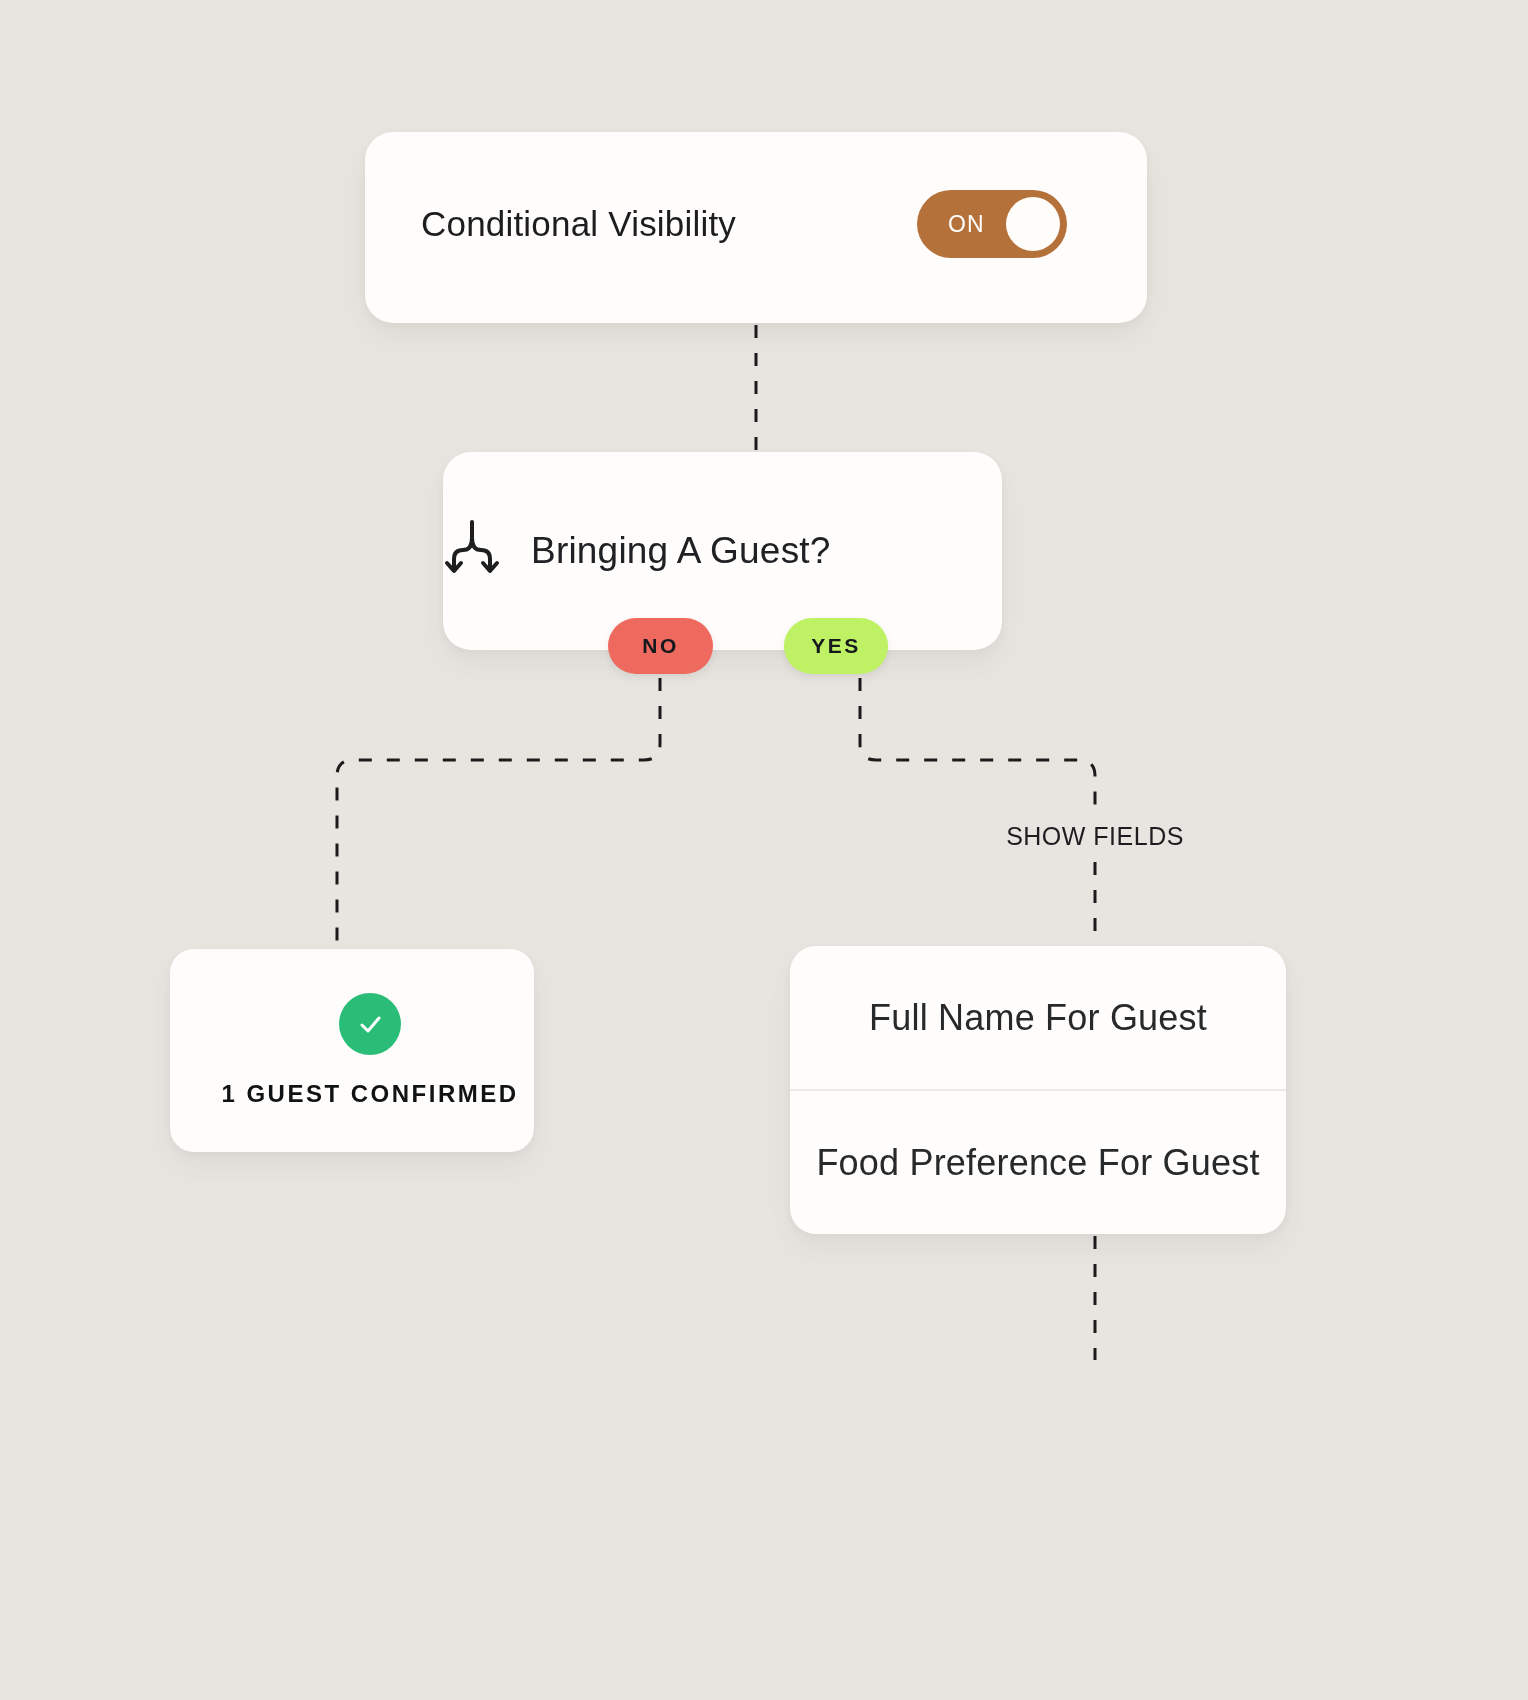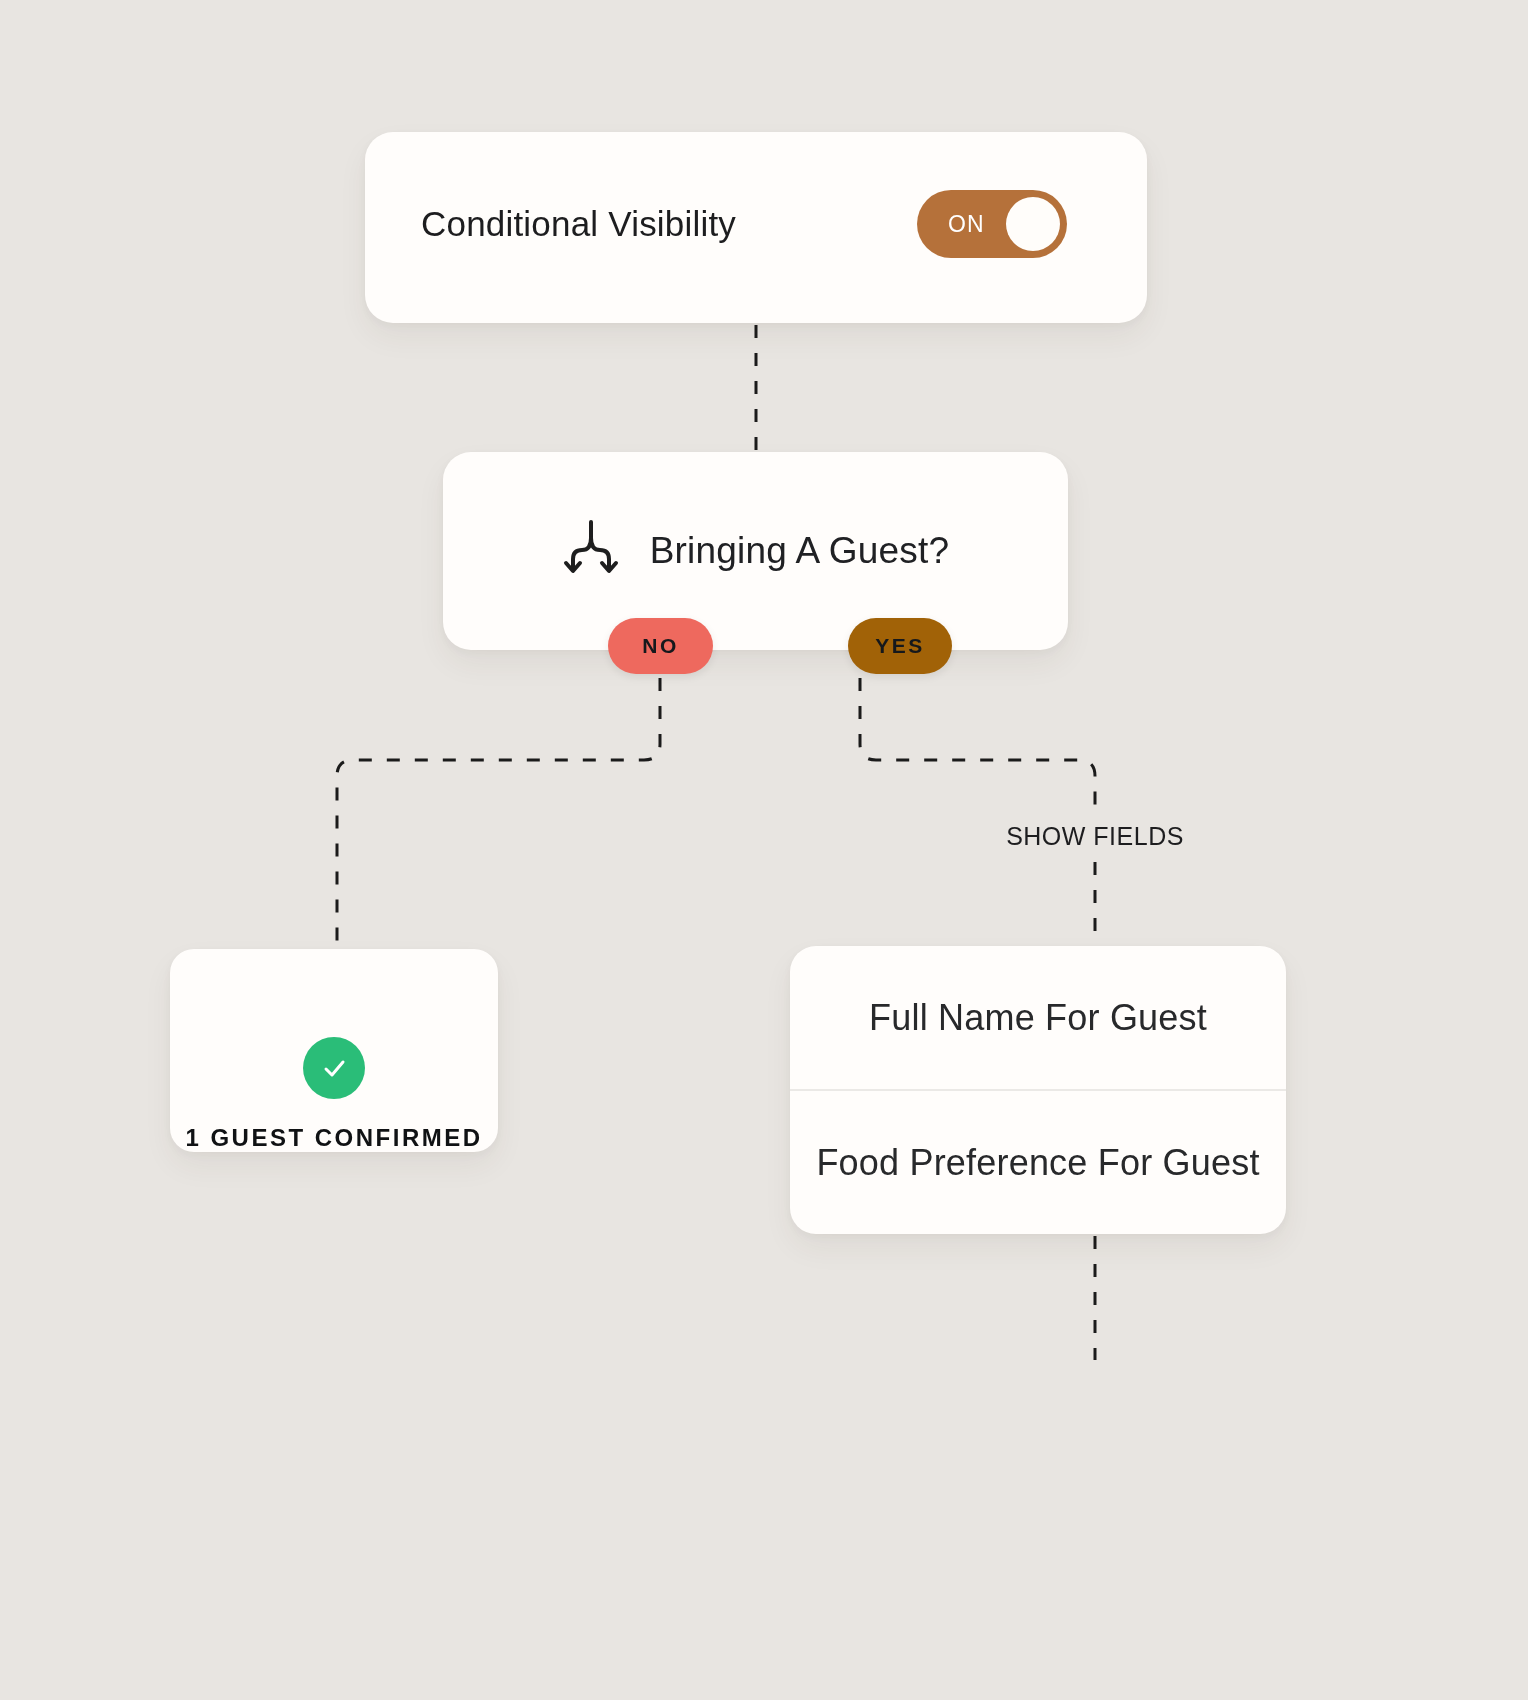--- a/index.html
+++ b/index.html
@@ -70,24 +70,23 @@
   .toggle-knob {
     position: absolute;
     right: 7px; top: 7px;
     width: 54px; height: 54px;
     background: #fffdfa;
     border-radius: 50%;
   }
   
   .condition-card {
     left: 443px; top: 452px;
-    width: 625px; height: 198px;
-    display: flex;
-    align-items: center;
-    justify-content: center;
+    width: 559px; height: 198px;
+    display: flex;
+    align-items: center;
     gap: 30px;
   }
   .branch-icon { flex: 0 0 auto; display: block; }
   .condition-question {
     font-size: 37px;
     font-weight: 400;
     color: #202124;
     letter-spacing: 0.2px;
   }
   
@@ -99,41 +98,42 @@
     align-items: center;
     justify-content: center;
     font-size: 21px;
     font-weight: 700;
     letter-spacing: 2.5px;
     color: #15181c;
     box-shadow: 0 3px 8px rgba(0, 0, 0, 0.08);
     cursor: pointer;
   }
   .pill-no  { left: 608px; top: 618px; width: 105px; background: #ee695e; }
-  .pill-yes { left: 848px; top: 618px; width: 104px; background: #a16207; }
+  .pill-yes { left: 784px; top: 618px; width: 104px; background: #bef264; }
   
   .show-fields-label {
     position: absolute;
     left: 1095px; top: 822px;
     transform: translateX(-50%);
     font-size: 25px;
     font-weight: 400;
     color: #1d1d1f;
     letter-spacing: 0.5px;
     white-space: nowrap;
     text-align: center;
   }
   
   .result-card {
     display: flex;
     flex-direction: column;
     align-items: center;
-    justify-content: flex-end;
+    justify-content: center;
     gap: 25px;
     border-radius: 24px;
+    padding-left: 36px;
   }
   .result-no  { left: 170px; top: 949px;  width: 328px; height: 203px; }
   .result-yes { left: 926px; top: 1362px; width: 340px; height: 205px; }
   .check-row { display: flex; align-items: center; }
   .check-circle {
     width: 62px; height: 62px;
     border-radius: 50%;
     background: #2abd78;
     display: flex;
     align-items: center;

